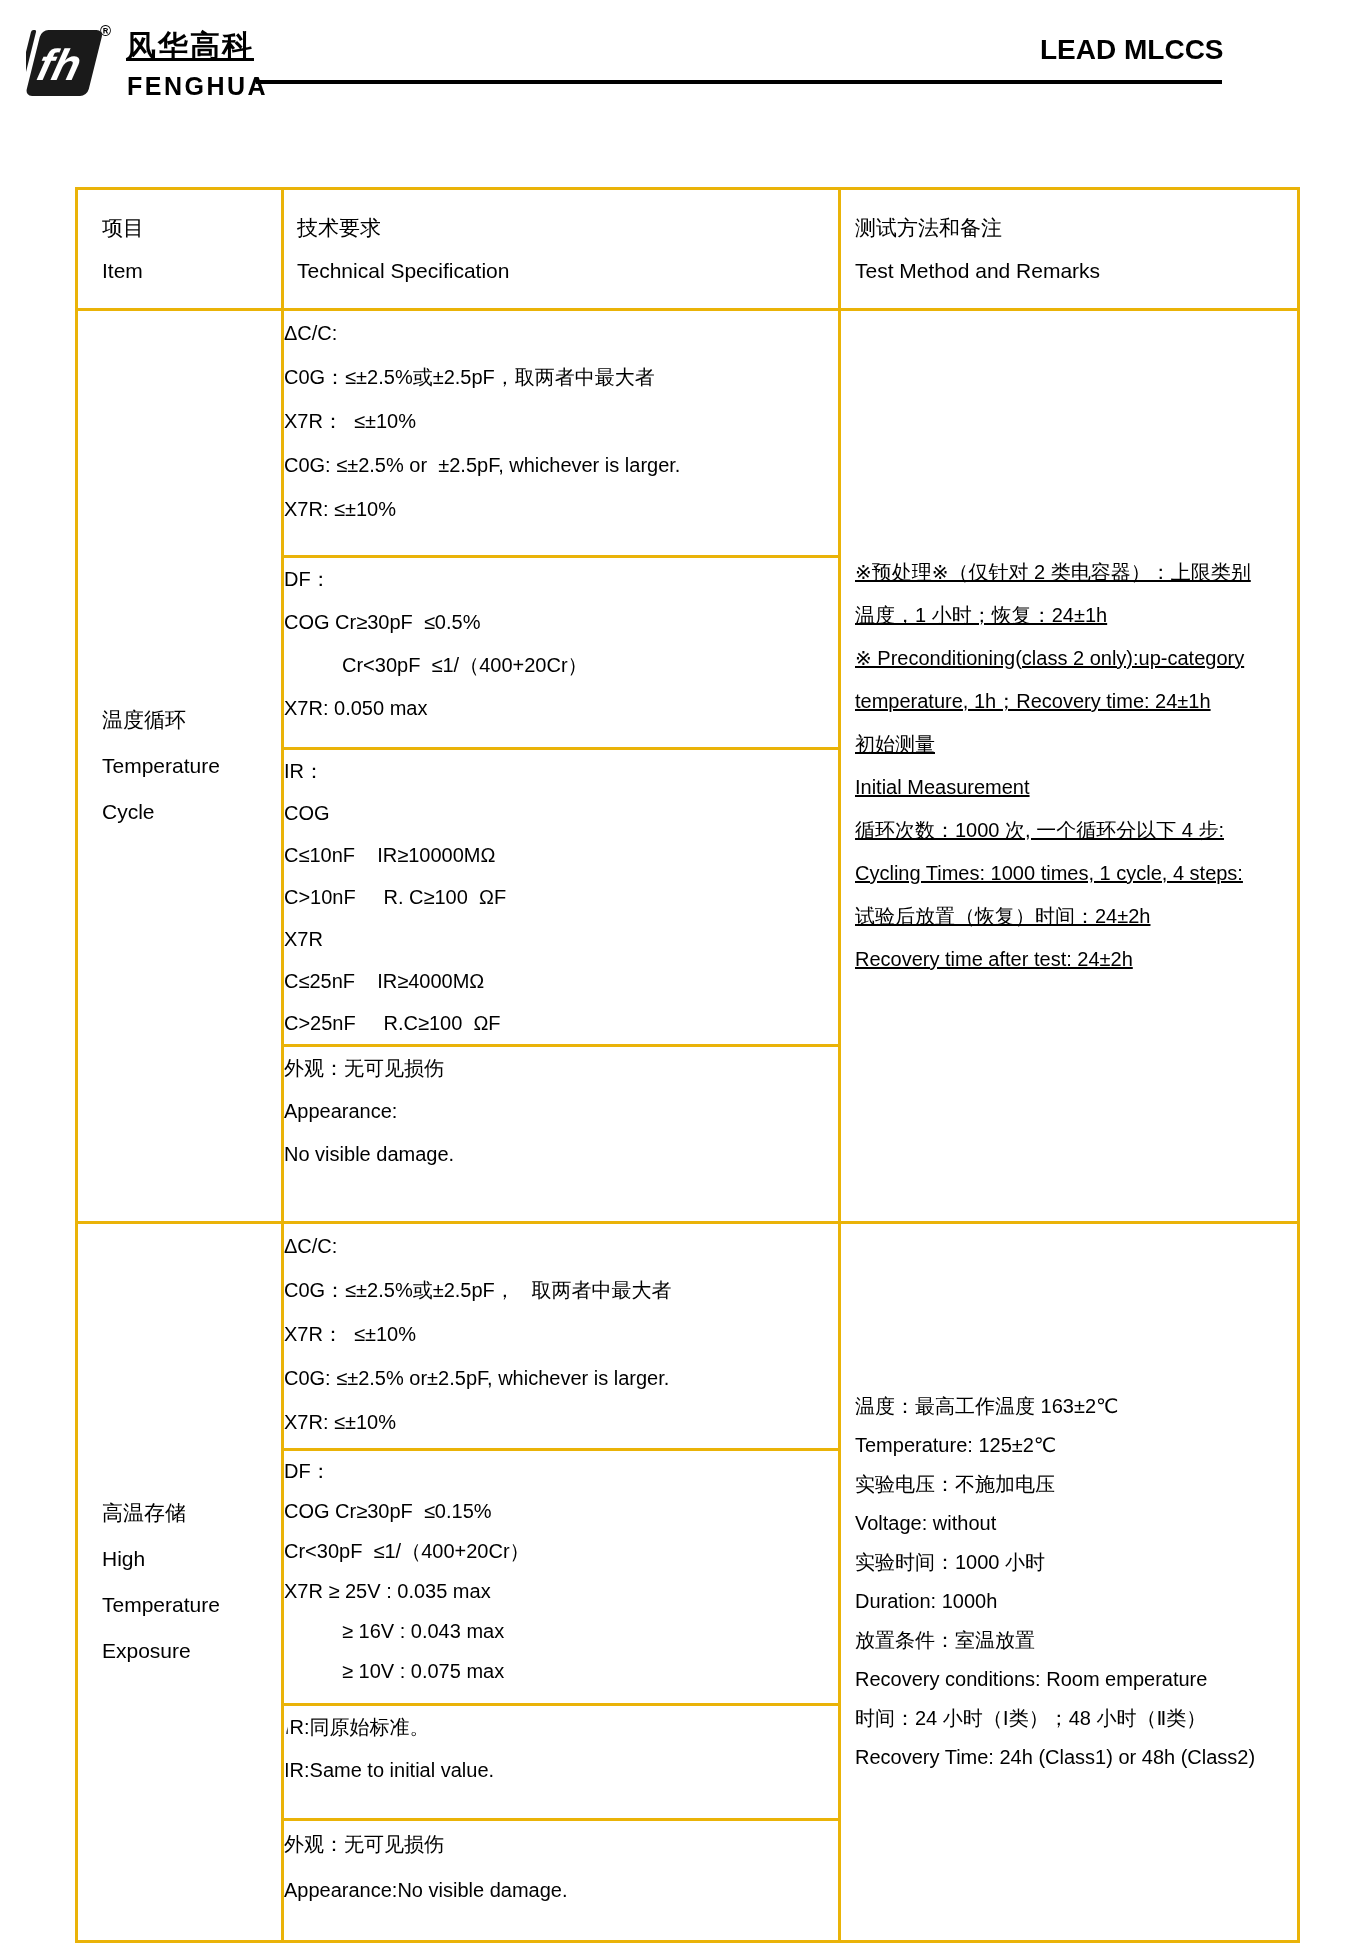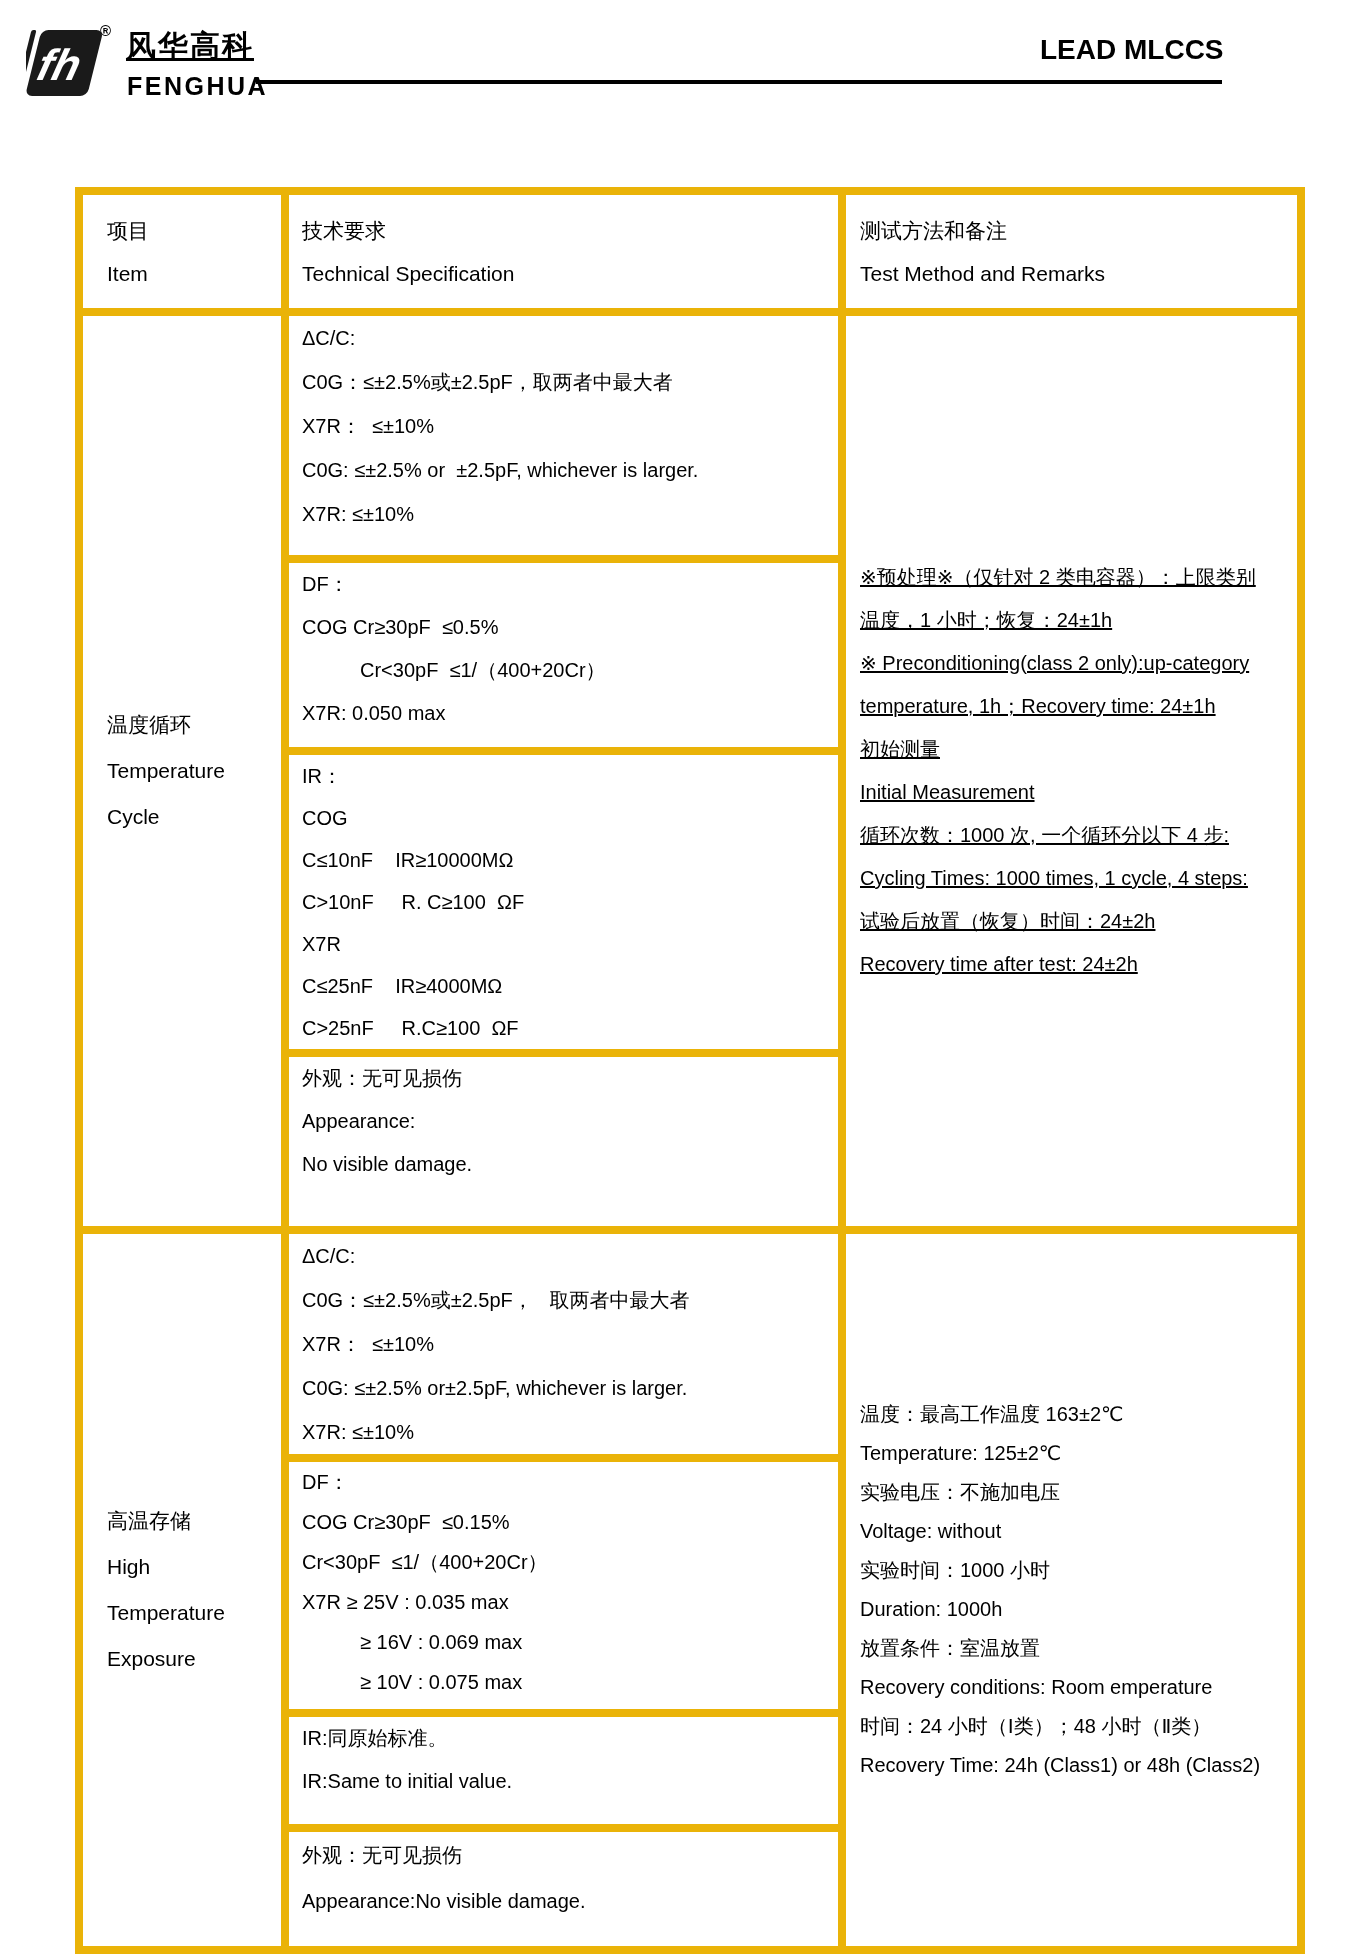--- a/index.html
+++ b/index.html
@@ -19,35 +19,35 @@
   .head-rule{position:absolute;left:256px;top:80px;width:966px;height:4px;background:#000;}
   .doc-title{position:absolute;left:1040px;top:34px;font-size:28px;font-weight:bold;white-space:nowrap;}
 
   
   table.spec-table{
     position:absolute;left:75px;top:187px;
     width:1222px;
     border-collapse:collapse;table-layout:fixed;
   }
   .spec-table td{
-    border:8px solid #eab308;
+    border:3px solid #eab308;
     padding:0;
     vertical-align:top;
     font-size:20px;
     overflow:hidden;
   }
   .ln{display:block;white-space:pre-wrap;}
   
   td.item-cell{vertical-align:middle;padding-left:24px;font-size:21px;line-height:46px;}
   
   td.hdr{vertical-align:middle;padding-left:24px;font-size:21px;line-height:43px;}
   td.hdr.hdr-spec{padding-left:13px;margin-top:8px;}
   td.hdr.hdr-method{padding-left:14px;}
   
-  td.spec-cell{padding-left:13px;padding-right:8px;}
+  td.spec-cell{padding-right:8px;}
   .c-delta1{padding-top:19px;line-height:44px;}
   .c-df1{padding-top:22px;line-height:43px;}
   .c-ir1{padding-top:11px;line-height:42px;}
   .c-app1{padding-top:27px;line-height:43px;}
   .c-delta2{padding-top:13px;line-height:44px;}
   .c-df2{padding-top:9px;line-height:40px;}
   .c-ir2{padding-top:17px;line-height:43px;border-radius:32px;}
   .c-app2{padding-top:16px;line-height:46px;}
   .ind{padding-left:58px;}
   
@@ -179,21 +179,21 @@
         <span class="ln">时间：24 小时（Ⅰ类）；48 小时（Ⅱ类）</span>
         <span class="ln">Recovery Time: 24h (Class1) or 48h (Class2)</span>
       </td>
     </tr>
     <tr style="height:255px">
       <td class="spec-cell c-df2">
         <span class="ln">DF：</span>
         <span class="ln">COG Cr≥30pF  ≤0.15%</span>
         <span class="ln">Cr&lt;30pF  ≤1/（400+20Cr）</span>
         <span class="ln">X7R ≥ 25V : 0.035 max</span>
-        <span class="ln ind">≥ 16V : 0.069 max</span>
+        <span class="ln ind">≥ 16V : 0.043 max</span>
         <span class="ln ind">≥ 10V : 0.075 max</span>
       </td>
     </tr>
     <tr style="height:115px">
       <td class="spec-cell c-ir2">
         <span class="ln">IR:同原始标准。</span>
         <span class="ln">IR:Same to initial value.</span>
       </td>
     </tr>
     <tr style="height:122px">

